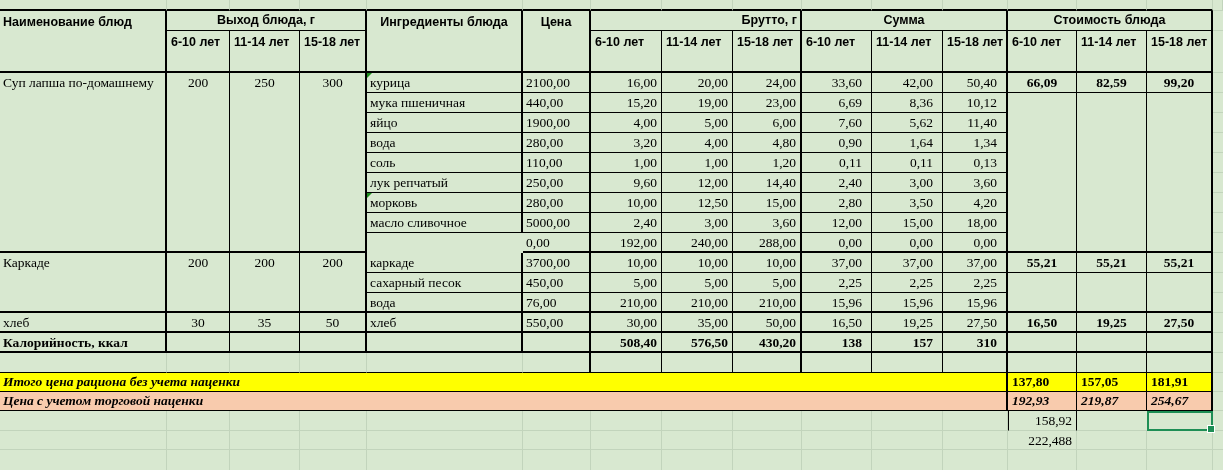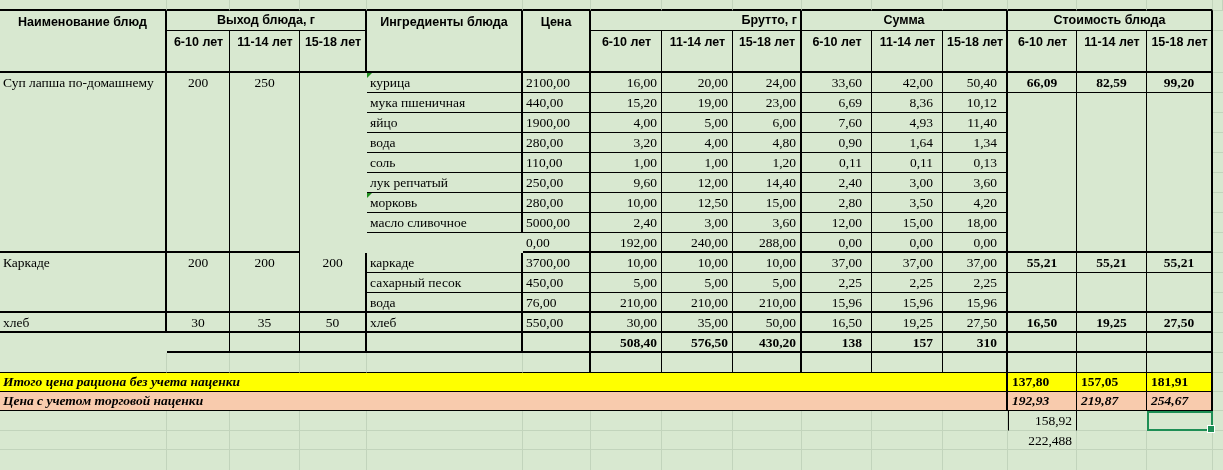--- a/index.html
+++ b/index.html
@@ -18,21 +18,21 @@
   .b{box-sizing:border-box; overflow:hidden; white-space:nowrap; padding:0 3px; line-height:19px;}
   .sh{}
   .gr{border-right:1px solid var(--grid);}
   .gb{border-bottom:1px solid var(--grid);font-family:Liberation Serif, serif;}
   .br{border-right:1px solid var(--ink);}
   .br2{border-right:2px solid var(--ink);}
   .bb{border-bottom:1px solid var(--ink);}
   .bb2{border-bottom:2px solid var(--ink);}
   .bbT{border-bottom:2px solid var(--ink);}
   .bl{border-left:1px solid var(--ink);}
-  .hdr{font-family:"Liberation Sans",sans-serif; font-weight:bold; font-size:12.5px;text-align:center;}
+  .hdr{font-family:"Liberation Sans",sans-serif; font-weight:bold; font-size:12.5px;}
   .top{line-height:17px; padding-top:3px;}
   .ctr{text-align:center;}
   .rt{text-align:right;}
   .tr4{text-align:right; padding-right:4px;}
   .tr9{text-align:right; padding-right:9px;}
   .bold{font-weight:bold;}
   .ital{font-style:italic;}
   .yellow{background:var(--yellow);}
   .orange{background:var(--orange);}
   .rel{position:relative;}
@@ -82,20 +82,21 @@
   <div class="b hdr top pl4 br bb2" style="grid-area:3/10/4/11">6-10 лет</div>
   <div class="b hdr top pl4 br bb2" style="grid-area:3/11/4/12">11-14 лет</div>
   <div class="b hdr top pl4 br2 bb2" style="grid-area:3/12/4/13">15-18 лет</div>
   <div class="b hdr top pl4 br bb2" style="grid-area:3/13/4/14">6-10 лет</div>
   <div class="b hdr top pl4 br bb2" style="grid-area:3/14/4/15">11-14 лет</div>
   <div class="b hdr top pl4 br2 bb2" style="grid-area:3/15/4/16">15-18 лет</div>
 
   <div class="b br2 bb2" style="grid-area:4/1/13/2">Суп лапша по-домашнему</div>
   <div class="b ctr br bb2" style="grid-area:4/2/13/3">200</div>
   <div class="b ctr br bb2" style="grid-area:4/3/13/4">250</div>
+  <div class="b ctr br2 bb2" style="grid-area:4/4/13/5">300</div>
 
   <div class="b br2 bb rel" style="grid-area:4/5/5/6"><i class="tri"></i><span>курица</span></div>
   <div class="b br2 bb" style="grid-area:4/6/5/7">2100,00</div>
   <div class="b tr4 br bb" style="grid-area:4/7/5/8">16,00</div>
   <div class="b tr4 br bb" style="grid-area:4/8/5/9">20,00</div>
   <div class="b tr4 br2 bb" style="grid-area:4/9/5/10">24,00</div>
   <div class="b tr9 br bb" style="grid-area:4/10/5/11">33,60</div>
   <div class="b tr9 br bb" style="grid-area:4/11/5/12">42,00</div>
   <div class="b tr9 br2 bb" style="grid-area:4/12/5/13">50,40</div>
 
@@ -107,21 +108,21 @@
   <div class="b tr9 br bb" style="grid-area:5/10/6/11">6,69</div>
   <div class="b tr9 br bb" style="grid-area:5/11/6/12">8,36</div>
   <div class="b tr9 br2 bb" style="grid-area:5/12/6/13">10,12</div>
 
   <div class="b br2 bb" style="grid-area:6/5/7/6">яйцо</div>
   <div class="b br2 bb" style="grid-area:6/6/7/7">1900,00</div>
   <div class="b tr4 br bb" style="grid-area:6/7/7/8">4,00</div>
   <div class="b tr4 br bb" style="grid-area:6/8/7/9">5,00</div>
   <div class="b tr4 br2 bb" style="grid-area:6/9/7/10">6,00</div>
   <div class="b tr9 br bb" style="grid-area:6/10/7/11">7,60</div>
-  <div class="b tr9 br bb" style="grid-area:6/11/7/12">4,93</div>
+  <div class="b tr9 br bb" style="grid-area:6/11/7/12">5,62</div>
   <div class="b tr9 br2 bb" style="grid-area:6/12/7/13">11,40</div>
 
   <div class="b br2 bb" style="grid-area:7/5/8/6">вода</div>
   <div class="b br2 bb" style="grid-area:7/6/8/7">280,00</div>
   <div class="b tr4 br bb" style="grid-area:7/7/8/8">3,20</div>
   <div class="b tr4 br bb" style="grid-area:7/8/8/9">4,00</div>
   <div class="b tr4 br2 bb" style="grid-area:7/9/8/10">4,80</div>
   <div class="b tr9 br bb" style="grid-area:7/10/8/11">0,90</div>
   <div class="b tr9 br bb" style="grid-area:7/11/8/12">1,64</div>
   <div class="b tr9 br2 bb" style="grid-area:7/12/8/13">1,34</div>
@@ -225,20 +226,21 @@
   <div class="b tr4 br bb2" style="grid-area:16/7/17/8">30,00</div>
   <div class="b tr4 br bb2" style="grid-area:16/8/17/9">35,00</div>
   <div class="b tr4 br2 bb2" style="grid-area:16/9/17/10">50,00</div>
   <div class="b tr9 br bb2" style="grid-area:16/10/17/11">16,50</div>
   <div class="b tr9 br bb2" style="grid-area:16/11/17/12">19,25</div>
   <div class="b tr9 br2 bb2" style="grid-area:16/12/17/13">27,50</div>
   <div class="b ctr bold br bb2" style="grid-area:16/13/17/14">16,50</div>
   <div class="b ctr bold br bb2" style="grid-area:16/14/17/15">19,25</div>
   <div class="b ctr bold br2 bb2" style="grid-area:16/15/17/16">27,50</div>
 
+  <div class="b bold br2 bb2" style="grid-area:17/1/18/2">Калорийность, ккал</div>
   <div class="b br bb2" style="grid-area:17/2/18/3"></div>
   <div class="b br bb2" style="grid-area:17/3/18/4"></div>
   <div class="b br2 bb2" style="grid-area:17/4/18/5"></div>
   <div class="b br2 bb2" style="grid-area:17/5/18/6"></div>
   <div class="b br2 bb2" style="grid-area:17/6/18/7"></div>
   <div class="b tr4 bold br bb2" style="grid-area:17/7/18/8">508,40</div>
   <div class="b tr4 bold br bb2" style="grid-area:17/8/18/9">576,50</div>
   <div class="b tr4 bold br2 bb2" style="grid-area:17/9/18/10">430,20</div>
   <div class="b tr9 bold br bb2" style="grid-area:17/10/18/11">138</div>
   <div class="b tr9 bold br bb2" style="grid-area:17/11/18/12">157</div>

